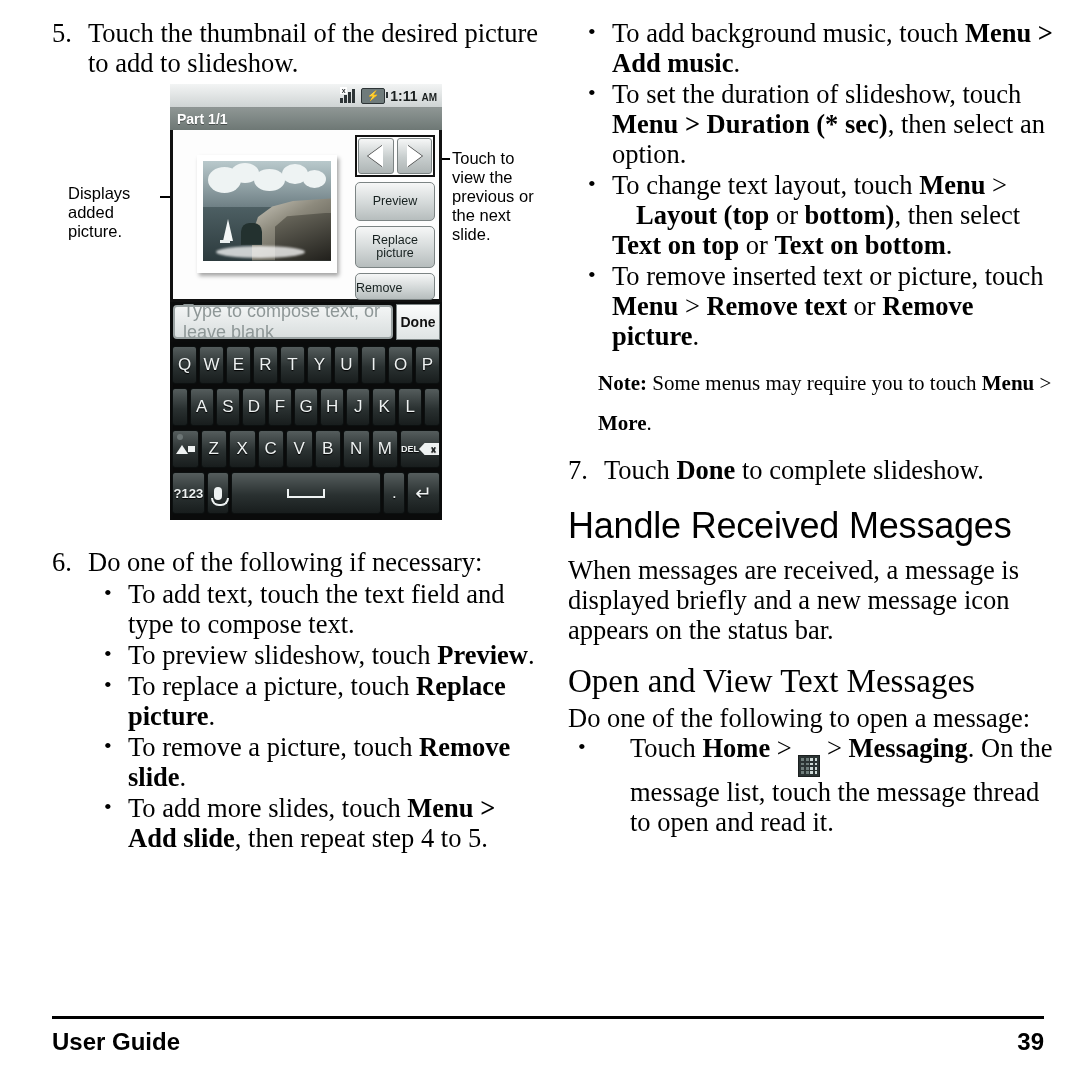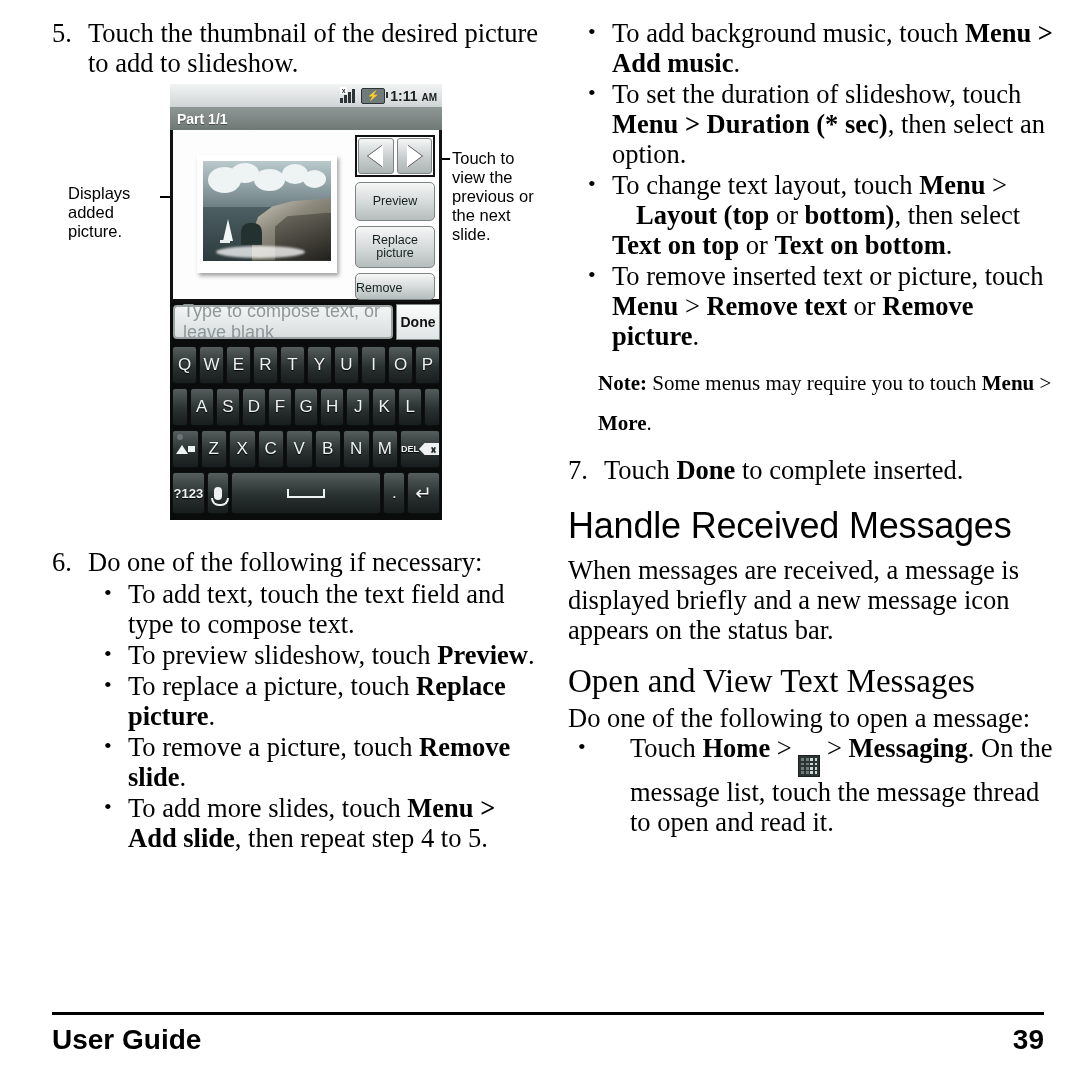--- a/index.html
+++ b/index.html
@@ -51,21 +51,21 @@
     margin:18px 0 4px 0;
   }
 
   
   .footer{
     position:absolute;left:52px;right:36px;bottom:24px;
     border-top:3px solid #000;
     padding-top:9px;
     display:flex;justify-content:space-between;align-items:center;
     font-family:"Liberation Sans", sans-serif;
-    font-size:28px;font-weight:bold;
+    font-size:24px;font-weight:bold;
   }
 
   
   .figure{position:relative;width:490px;height:455px;margin-top:6px;}
 
   
   .callout{
     position:absolute;
     font-family:"Liberation Sans", sans-serif;
     font-size:16.5px;line-height:19px;
@@ -391,21 +391,21 @@
         <li><span>To add background music, touch </span><span style="font-weight: bold;">Menu &gt; Add music</span><span>.</span></li>
         <li><span>To set the duration of slideshow, touch </span><span style="font-weight: bold;">Menu &gt; Duration (* sec)</span><span>, then select an option.</span></li>
         <li><span>To change text layout, touch </span><span style="font-weight: bold;">Menu</span><span> &gt; </span><span style="font-weight: bold; margin-left: 24px;">Layout (top</span><span> or </span><span style="font-weight: bold;">bottom)</span><span>, then select </span><span style="font-weight: bold;">Text on top</span><span> or </span><span style="font-weight: bold;">Text on bottom</span><span>.</span></li>
         <li><span>To remove inserted text or picture, touch </span><span style="font-weight: bold;">Menu</span><span> &gt; </span><span style="font-weight: bold; margin-top: 35px;">Remove text</span><span> or </span><span style="font-weight: bold;">Remove picture</span><span>.</span></li>
       </ul>
 
     <div class="indent-note" id="note-line" style="margin-top:12px;"><span style="font-weight: bold;">Note:</span><span> Some menus may require you to touch </span><span style="font-weight: bold;">Menu</span><span> &gt; </span><span style="font-weight: bold;">More</span><span>.</span></div>
 
     <div class="step" style="margin-top:12px;">
       <div class="step-num">7.</div>
-      <div class="step-body" id="step7-body"><span>Touch </span><span style="font-weight: bold;">Done</span><span> to complete inserted.</span></div>
+      <div class="step-body" id="step7-body"><span>Touch </span><span style="font-weight: bold;">Done</span><span> to complete slideshow.</span></div>
     </div>
 
     <h2 class="h-sans">Handle Received Messages</h2>
 
     <div class="para">When messages are received, a message is displayed briefly and a new message icon appears on the status bar.</div>
 
     <h3 class="h-serif">Open and View Text Messages</h3>
 
     <div class="para">Do one of the following to open a message:</div>
 

